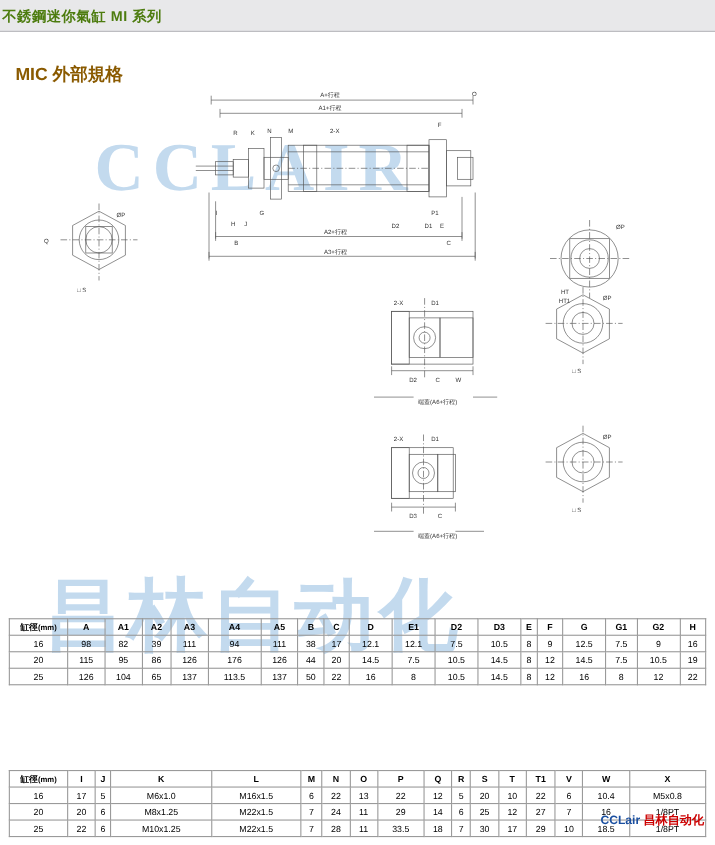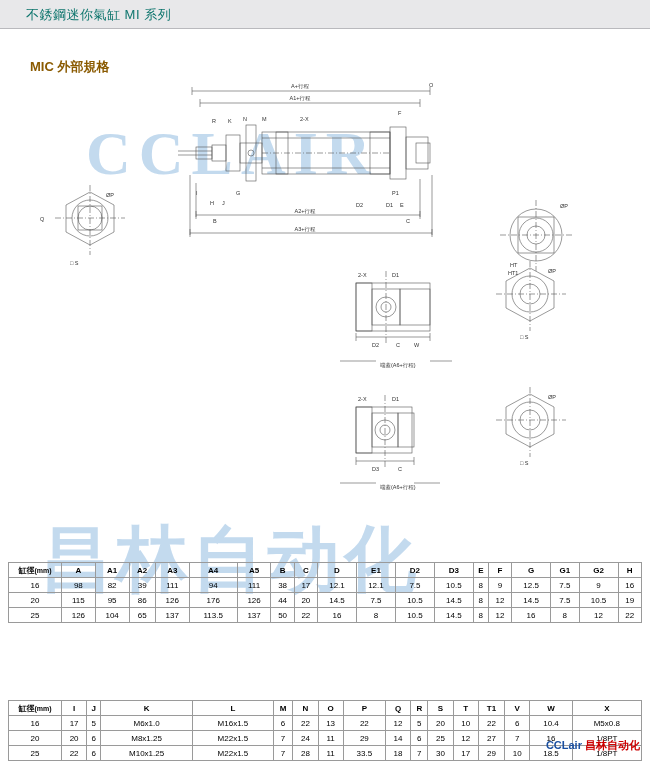--- a/index.html
+++ b/index.html
@@ -11,27 +11,27 @@
     position:relative;
     overflow:hidden;
   }
   
   .titlebar{
     position:absolute;left:0;top:0;width:650px;height:28px;
     background:#e8e8ea;
     border-bottom:1px solid #b9b9bd;
   }
   .titlebar .t{
-    position:absolute;left:26px;top:6px;
-    font-size:13px;font-weight:normal;color:#0f766e;
+    position:absolute;left:2px;top:6px;
+    font-size:13px;font-weight:bold;color:#4d7c0f;
     letter-spacing:.5px;
   }
   .section-title{
     position:absolute;left:14px;top:58px;
-    font-size:13px;font-weight:bold;color:#8a5a00;margin-left:16px;
+    font-size:16px;font-weight:bold;color:#8a5a00;
   }
 
   
   .wm{
     position:absolute;
     color:#b9d4ec;
     font-weight:bold;
     pointer-events:none;
     white-space:nowrap;
     opacity:.85;

